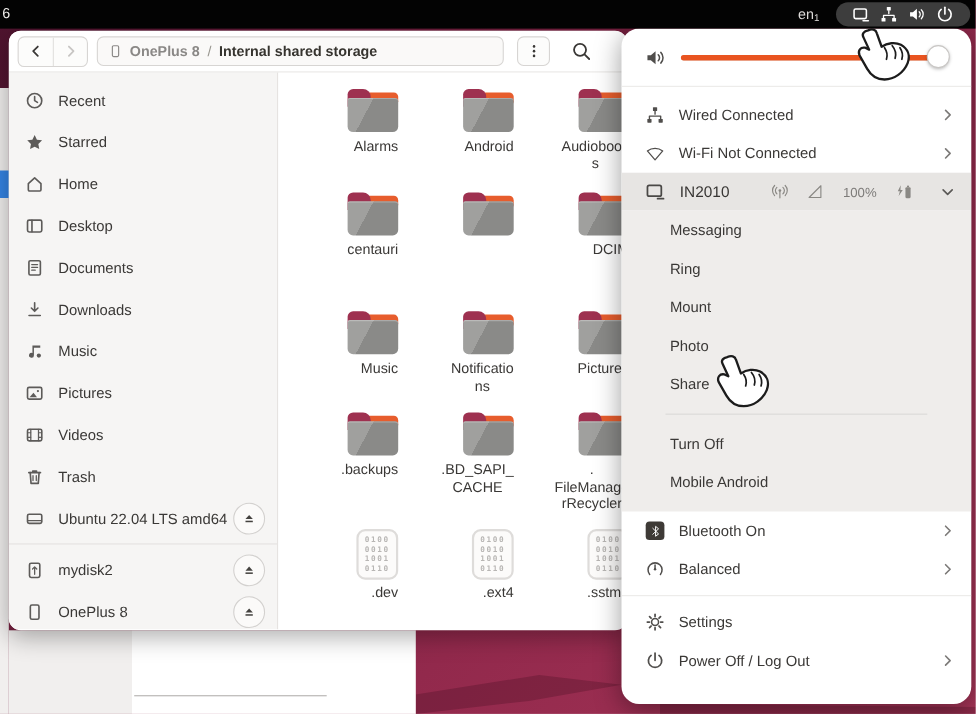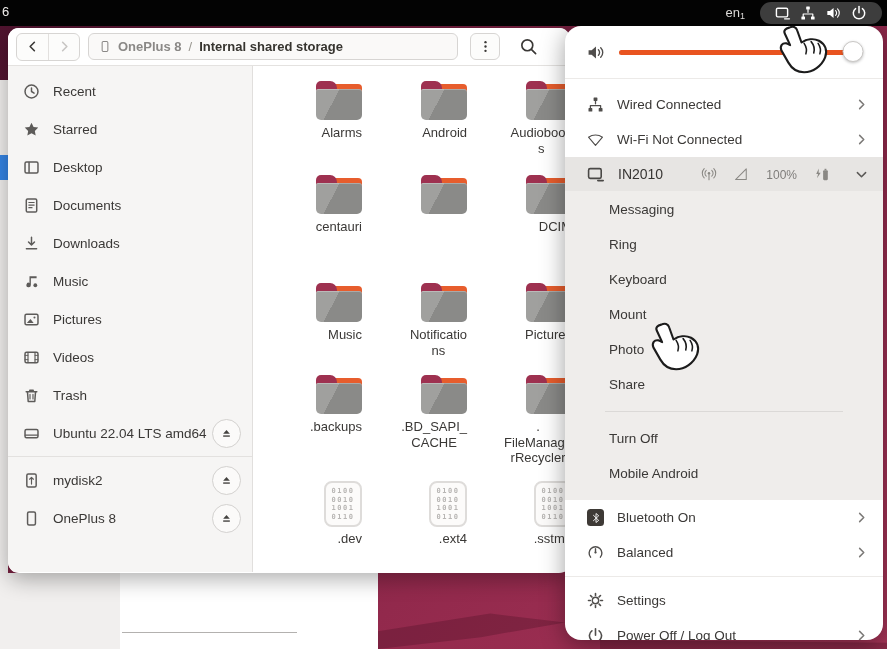--- a/index.html
+++ b/index.html
@@ -215,20 +215,28 @@
             <span class="sb-icon">
               <svg viewBox="0 0 16 16" width="100%" height="100%" fill="none" stroke="currentColor" stroke-width="1.4" stroke-linecap="round" stroke-linejoin="round">
                 <path fill="currentColor" stroke="none" d="M8 1.6l1.95 4 4.4.6-3.2 3.1.78 4.4L8 11.6l-3.93 2.1.78-4.4-3.2-3.1 4.4-.6z"></path>
               </svg>
             </span>
             <span class="sb-label">Starred</span>
           </div>
           <div class="sb-row">
             <span class="sb-icon">
               <svg viewBox="0 0 16 16" width="100%" height="100%" fill="none" stroke="currentColor" stroke-width="1.4" stroke-linecap="round" stroke-linejoin="round">
+                <path d="M2.6 7.4L8 2.6l5.4 4.8v5.4a1 1 0 0 1-1 1H3.6a1 1 0 0 1-1-1z"></path>
+              </svg>
+            </span>
+            <span class="sb-label">Home</span>
+          </div>
+          <div class="sb-row">
+            <span class="sb-icon">
+              <svg viewBox="0 0 16 16" width="100%" height="100%" fill="none" stroke="currentColor" stroke-width="1.4" stroke-linecap="round" stroke-linejoin="round">
                 <rect x="1.9" y="2.9" width="12.2" height="10.2" rx="1.4"></rect>
                 <line x1="5.7" y1="3.2" x2="5.7" y2="12.8"></line>
               </svg>
             </span>
             <span class="sb-label">Desktop</span>
           </div>
           <div class="sb-row">
             <span class="sb-icon">
               <svg viewBox="0 0 16 16" width="100%" height="100%" fill="none" stroke="currentColor" stroke-width="1.4" stroke-linecap="round" stroke-linejoin="round">
                 <rect x="3.1" y="1.9" width="9.8" height="12.2" rx="1.2"></rect>
@@ -582,21 +590,20 @@
           <svg viewBox="0 0 16 16" width="100%" height="100%" fill="none" stroke="currentColor" stroke-width="1.4" stroke-linecap="round" stroke-linejoin="round">
             <path d="M3.6 6L8 10.4 12.4 6" stroke-width="1.6"></path>
           </svg>
         </span>
       </span>
   </div>
   <div class="qs-subarea">
     <div id="qs-submenu">
         <div class="qs-subitem">Messaging</div>
         <div class="qs-subitem">Ring</div>
-        <div class="qs-subitem">Keyboard</div>
         <div class="qs-subitem">Mount</div>
         <div class="qs-subitem">Photo</div>
         <div class="qs-subitem">Share</div>
       </div>
     <div class="qs-subsep"></div>
     <div id="qs-submenu2" style="padding-bottom:9px;">
         <div class="qs-subitem">Turn Off</div>
         <div class="qs-subitem">Mobile Android</div>
       </div>
   </div>

